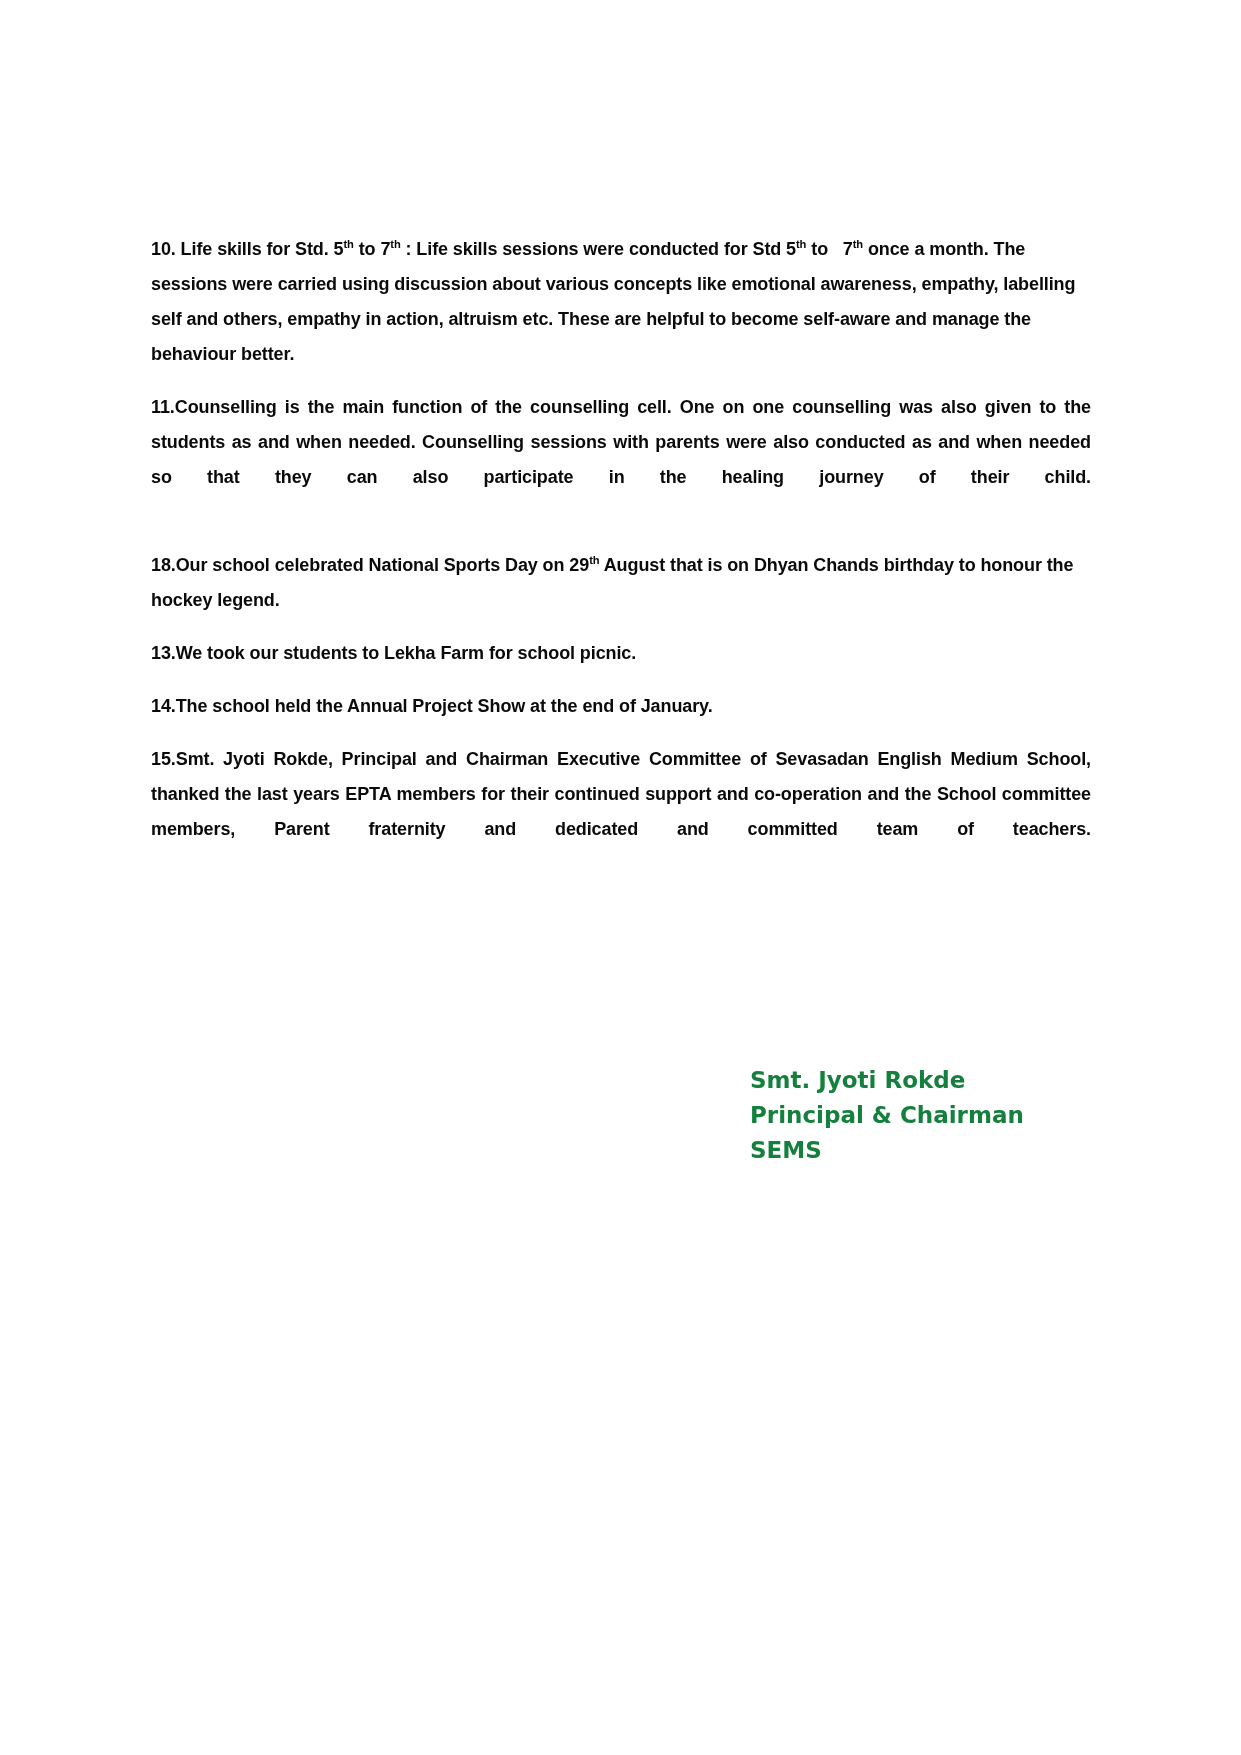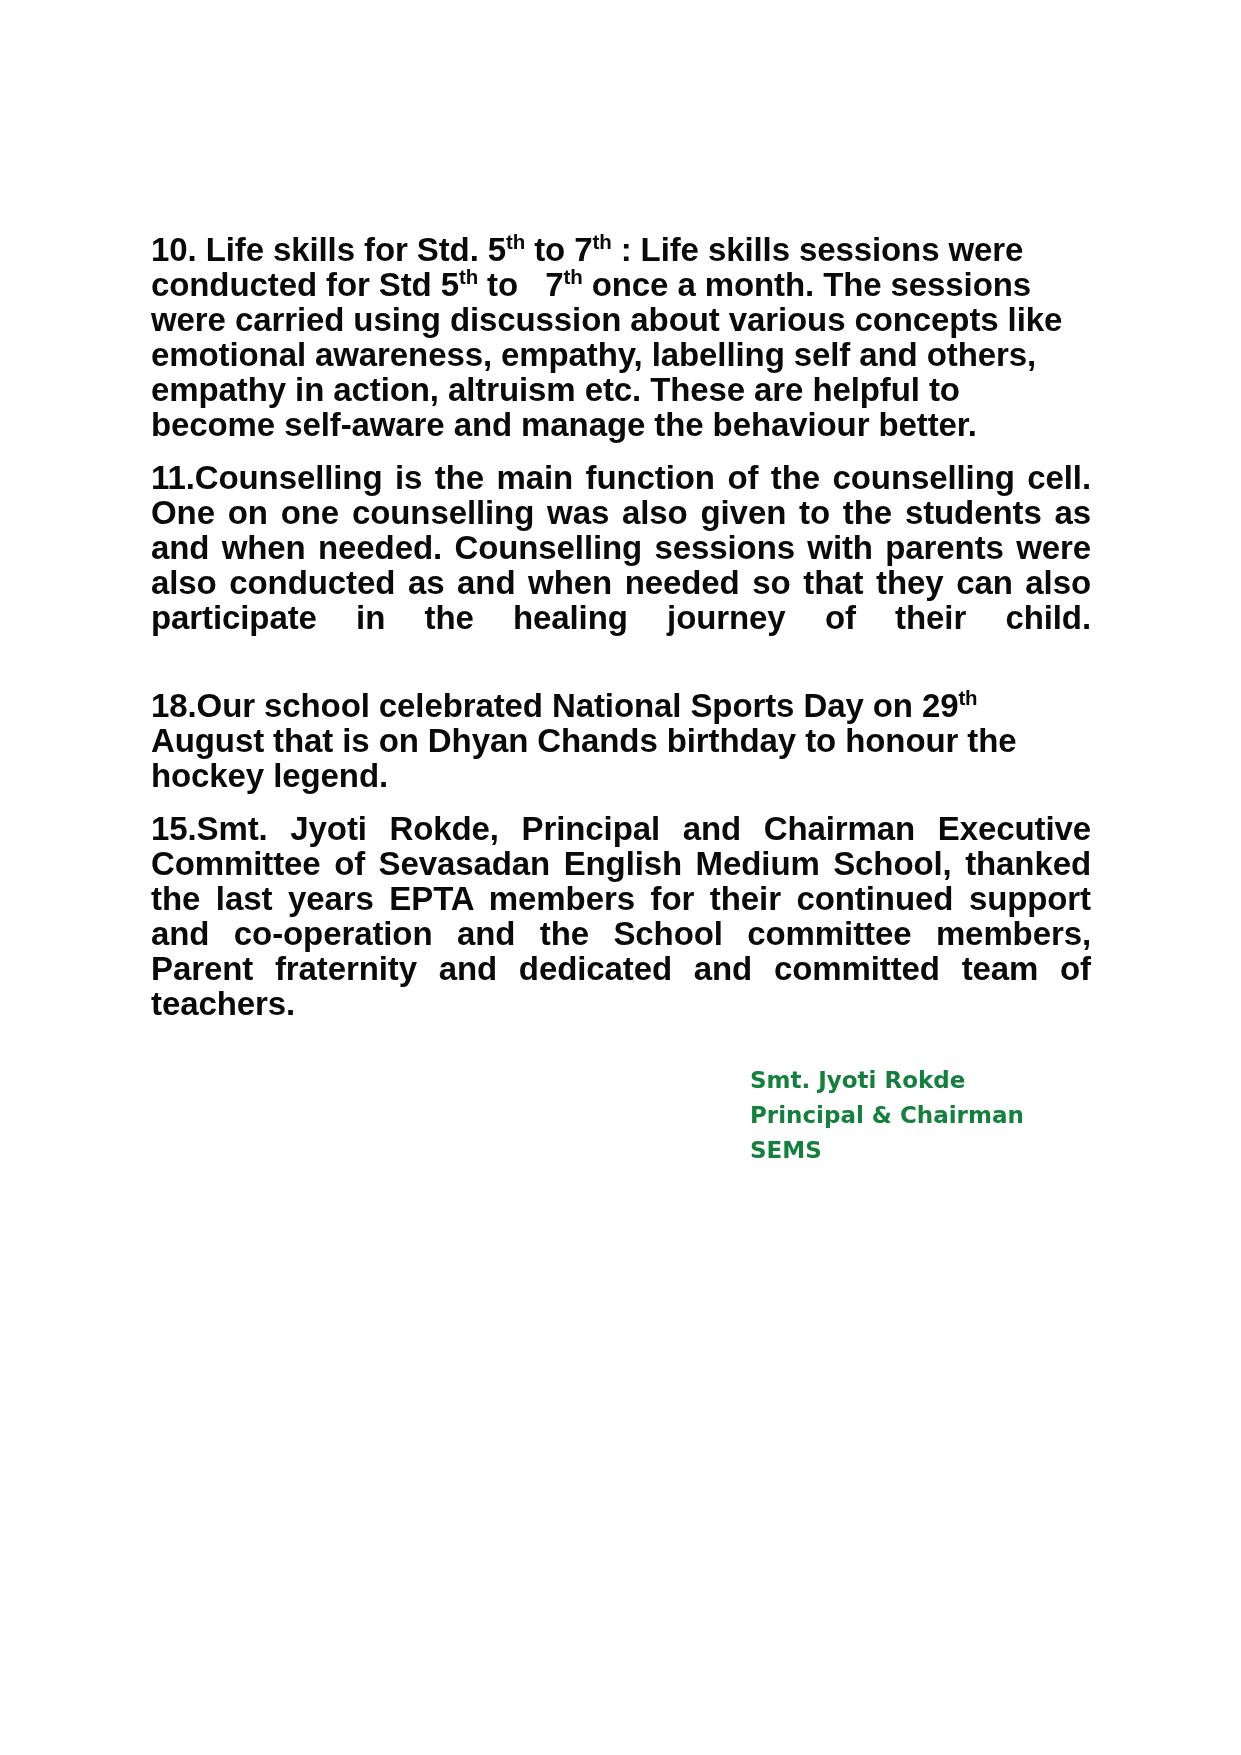--- a/index.html
+++ b/index.html
@@ -28,21 +28,21 @@
   .doc-body {
     position: absolute;
     left: 151px;
     top: 232px;
     width: 940px;
   }
 
   .para {
     font-family: "Liberation Sans", sans-serif;
     font-weight: bold;
-    font-size: 33px;
+    font-size: 18px;
     line-height: 35px;
     letter-spacing: -0.1px;
     color: #0a0a0a;
     margin: 0 0 18px 0;
     text-align: justify;
     text-justify: inter-word;
     word-spacing: 0px;
   }
   .para:last-child { margin-bottom: 0; }
 
@@ -94,21 +94,23 @@
 <div class="page">
 
   <div class="doc-body">
 
     <p class="para ragged"><span>10. Life skills for Std. 5</span><sup>th</sup><span> to 7</span><sup>th</sup><span> : Life skills sessions were conducted for Std 5</span><sup>th</sup><span class="nb"> to   7</span><sup>th</sup><span> once a month. The sessions were carried using discussion about various concepts like emotional awareness, empathy, labelling self and others, empathy in action, altruism etc. These are helpful to become self-aware and manage the behaviour better.</span></p>
 
     <p class="para justified"><span>11.Counselling is the main function of the counselling cell. One on one counselling was also given to the students as and when needed. Counselling sessions with parents were also conducted as and when needed so that they can also participate in the healing journey of their child.</span></p>
 
     <p class="para ragged"><span>18.Our school celebrated National Sports Day on 29</span><sup>th</sup><span> August that is on Dhyan Chands birthday to honour the hockey legend.</span></p>
 
+    <p class="para ragged"><span>13.We took our students to Lekha Farm for school picnic.</span></p>
 
+    <p class="para ragged"><span>14.The school held the Annual Project Show at the end of January.</span></p>
 
     <p class="para justified"><span>15.Smt. Jyoti Rokde,  Principal and Chairman Executive Committee of Sevasadan English Medium School,  thanked the last years EPTA members for their continued support and co-operation and the School committee members, Parent fraternity and dedicated and committed team of teachers.</span></p>
 
   </div>
 
   <div class="signature">
     <div class="sig-line">Smt. Jyoti Rokde</div>
     <div class="sig-line">Principal &amp; Chairman</div>
     <div class="sig-line">SEMS</div>
   </div>

